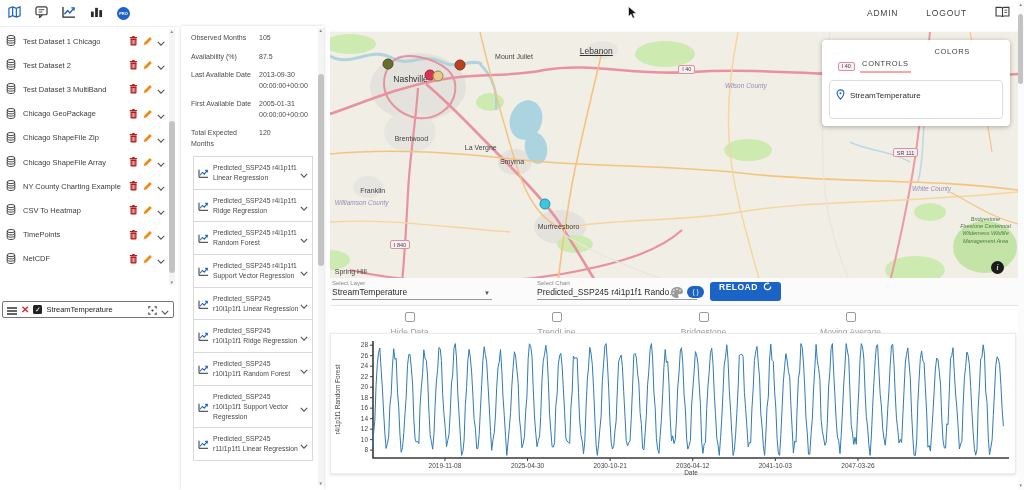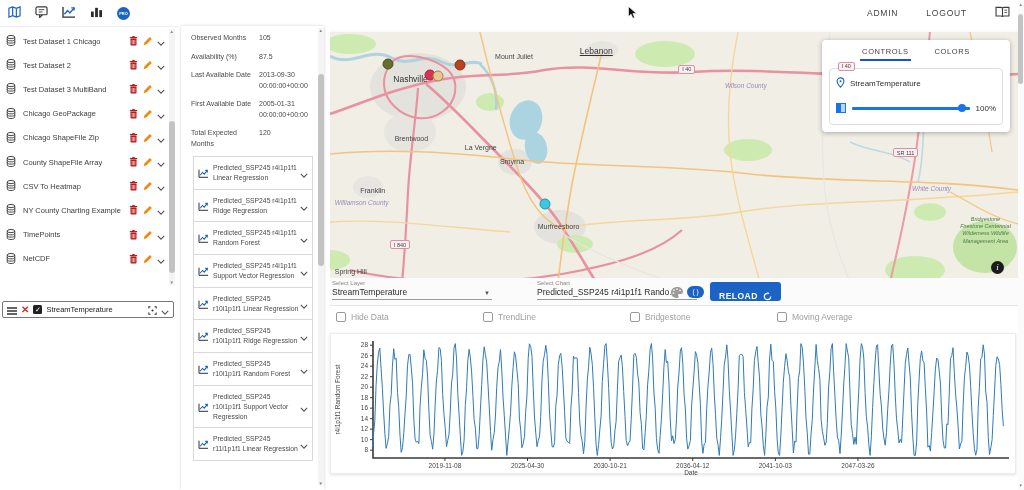--- a/index.html
+++ b/index.html
@@ -51,43 +51,43 @@
   .map-label.county { font-size:6.5px; color:#9b8ab8; font-style:italic; }
   .map-label.area { font-size:5.5px; color:#4a7d46; font-style:italic; white-space:normal; width:52px; text-align:center; line-height:1.35; }
   .map-label.shield { font-size:5.5px; color:#444; background:#fdeef1; border:1px solid #d793a3; border-radius:2px; padding:0.5px 3px; }
   .map-marker { position:absolute; width:11px; height:11px; border-radius:50%; transform:translate(-50%,-50%); cursor:pointer; }
   .info-btn { position:absolute; right:14px; bottom:6px; width:13px; height:13px; border-radius:50%; background:#1b1b1b; color:#fff; font-size:9px; font-family:"Liberation Serif", serif; font-style:italic; text-align:center; line-height:13px; cursor:pointer; }
 
   
   .ctrl-card { position:absolute; right:8px; top:8px; width:188px; background:#fff; border-radius:4px; box-shadow:0 1px 5px rgba(0,0,0,0.3); padding:5px 7px 7px 7px; }
   .ctrl-tabs { display:flex; justify-content:center; gap:22px; margin-bottom:7px; }
   .ctrl-tab { font-size:7.5px; letter-spacing:0.6px; color:#3e3e3e; padding:2px 2px 3px 2px; cursor:pointer; }
-  .ctrl-tab.active { border-bottom:2px solid #1d4ed8; }
+  .ctrl-tab.active { border-bottom:2px solid #fca5a5;margin-top:12px; }
   .slider-row { display:flex; align-items:center; gap:6px; }
   .track { position:relative; height:2px; background:#dcdcdc; border-radius:1px; flex:1; }
   .thumb { position:absolute; top:-3px; width:8px; height:8px; border-radius:50%; background:#1a73e8; cursor:pointer; }
   .date-txt { font-size:8px; color:#2e2e2e; }
   .layer-box { border:1px solid #ddd; border-radius:4px; margin-top:6px; padding:5px 6px 7px 6px; }
   .layer-box .lname { font-size:8px; color:#2e2e2e; margin-left:5px; }
   .layer-box .r1 { display:flex; align-items:center; margin-bottom:7px; }
   .track.full { background:#1a73e8; height:3px; }
   .pct { font-size:8px; color:#2e2e2e; }
 
   
   .seltool { position:absolute; left:330px; top:278px; width:688px; height:28px; background:#fbfbfb; border-bottom:1px solid #e6e6e6; }
   .msel { position:absolute; top:2px; cursor:pointer; }
   .msel .flabel { font-size:6px; color:#8a8a8a; }
   .msel .fval { font-size:8.5px; color:#2b2b2b; border-bottom:1px solid #9a9a9a; padding:1px 14px 2px 0; white-space:nowrap; overflow:hidden; text-overflow:ellipsis; }
   .msel .arr { position:absolute; right:2px; bottom:4px; font-size:6px; color:#555; }
   .oval-btn { position:absolute; left:357px; top:8px; width:17px; height:12px; border-radius:7px; background:#1b63c5; color:#fff; font-size:6.5px; text-align:center; line-height:11px; cursor:pointer; }
-  .reload-btn { position:absolute; left:380px; top:4px; height:19px; background:#1b63c5; border:none; border-radius:3px; color:#fff; font-size:8.5px; font-weight:bold; letter-spacing:0.5px; padding:0 9px; display:flex; align-items:flex-end; gap:5px; cursor:pointer; font-family:"Liberation Sans", sans-serif; }
+  .reload-btn { position:absolute; left:380px; top:4px; height:19px; background:#1b63c5; border:none; border-radius:3px; color:#fff; font-size:8.5px; font-weight:bold; letter-spacing:0.5px; padding:0 9px; display:flex; align-items:flex-start; gap:5px; cursor:pointer; font-family:"Liberation Sans", sans-serif; }
 
   
   .cbrow { position:absolute; left:336px; top:312px; display:flex; }
-  .cb-item { width:147px; display:flex; align-items:center; gap:5px; cursor:pointer; }
+  .cb-item { width:147px; display:flex; align-items:center; gap:5px; cursor:pointer;flex-direction:column; }
   .cb-box { width:10px; height:10px; border:1.5px solid #9a9a9a; border-radius:2px; background:#fff; }
   .cb-lbl { font-size:8.5px; color:#9e9e9e; }
 
   
   .chart-card { position:absolute; left:330px; top:333px; width:686px; height:141px; background:#fff; border:1px solid #ececec; box-shadow:0 1px 3px rgba(0,0,0,0.12); }
 
   
   .page-scroll { position:absolute; right:0; top:0; width:6px; height:490px; background:#fbfbfb; }
   .cursor { position:absolute; left:628px; top:5px; }
 </style>
@@ -302,21 +302,52 @@
         </div>
 
         <div class="ds-row">
           <span>
             <svg width="10" height="11" viewBox="0 0 12 14">
               <ellipse cx="6" cy="2.6" rx="4.8" ry="2" fill="none" stroke="#3c3c3c" stroke-width="1.2"></ellipse>
               <path d="M1.2 2.6v8.8c0 1.1 2.1 2 4.8 2s4.8-.9 4.8-2V2.6" fill="none" stroke="#3c3c3c" stroke-width="1.2"></path>
               <path d="M1.2 5.5c0 1.1 2.1 2 4.8 2s4.8-.9 4.8-2M1.2 8.4c0 1.1 2.1 2 4.8 2s4.8-.9 4.8-2" fill="none" stroke="#3c3c3c" stroke-width="1.2"></path>
             </svg>
           </span>
-          <span class="lbl">County ShapeFile Array</span>
+          <span class="lbl">Chicago ShapeFile Array</span>
+          <span class="acts">
+            <span>
+              <svg width="9" height="10" viewBox="0 0 10 12">
+                <rect x="1.4" y="3" width="7.2" height="8.5" rx="1" fill="#b71c1c"></rect>
+                <rect x="0.5" y="1.2" width="8.9" height="1.6" rx="0.6" fill="#b71c1c"></rect>
+                <rect x="3.4" y="0" width="3.1" height="1.4" rx="0.5" fill="#b71c1c"></rect>
+                <path d="M3.4 4.8v5M5 4.8v5M6.6 4.8v5" stroke="#fff" stroke-width="0.7"></path>
+              </svg>
+            </span>
+            <span>
+              <svg width="9" height="10" viewBox="0 0 11 12">
+                <path d="M0.8 11.2l1.2-3.6 6.4-6.4 2.4 2.4-6.4 6.4z" fill="#ef8b0e"></path>
+              </svg>
+            </span>
+            <span>
+              <svg width="8" height="5" viewBox="0 0 10 6">
+                <path d="M1 1l4 4 4-4" fill="none" stroke="#555" stroke-width="1.4"></path>
+              </svg>
+            </span>
+          </span>
+        </div>
+
+        <div class="ds-row">
+          <span>
+            <svg width="10" height="11" viewBox="0 0 12 14">
+              <ellipse cx="6" cy="2.6" rx="4.8" ry="2" fill="none" stroke="#3c3c3c" stroke-width="1.2"></ellipse>
+              <path d="M1.2 2.6v8.8c0 1.1 2.1 2 4.8 2s4.8-.9 4.8-2V2.6" fill="none" stroke="#3c3c3c" stroke-width="1.2"></path>
+              <path d="M1.2 5.5c0 1.1 2.1 2 4.8 2s4.8-.9 4.8-2M1.2 8.4c0 1.1 2.1 2 4.8 2s4.8-.9 4.8-2" fill="none" stroke="#3c3c3c" stroke-width="1.2"></path>
+            </svg>
+          </span>
+          <span class="lbl">NY County Charting Example</span>
           <span class="acts">
             <span>
               <svg width="9" height="10" viewBox="0 0 10 12">
                 <rect x="1.4" y="3" width="7.2" height="8.5" rx="1" fill="#b71c1c"></rect>
                 <rect x="0.5" y="1.2" width="8.9" height="1.6" rx="0.6" fill="#b71c1c"></rect>
                 <rect x="3.4" y="0" width="3.1" height="1.4" rx="0.5" fill="#b71c1c"></rect>
                 <path d="M3.4 4.8v5M5 4.8v5M6.6 4.8v5" stroke="#fff" stroke-width="0.7"></path>
               </svg>
             </span>
             <span>
@@ -334,51 +365,20 @@
 
         <div class="ds-row">
           <span>
             <svg width="10" height="11" viewBox="0 0 12 14">
               <ellipse cx="6" cy="2.6" rx="4.8" ry="2" fill="none" stroke="#3c3c3c" stroke-width="1.2"></ellipse>
               <path d="M1.2 2.6v8.8c0 1.1 2.1 2 4.8 2s4.8-.9 4.8-2V2.6" fill="none" stroke="#3c3c3c" stroke-width="1.2"></path>
               <path d="M1.2 5.5c0 1.1 2.1 2 4.8 2s4.8-.9 4.8-2M1.2 8.4c0 1.1 2.1 2 4.8 2s4.8-.9 4.8-2" fill="none" stroke="#3c3c3c" stroke-width="1.2"></path>
             </svg>
           </span>
           <span class="lbl">CSV To Heatmap</span>
-          <span class="acts">
-            <span>
-              <svg width="9" height="10" viewBox="0 0 10 12">
-                <rect x="1.4" y="3" width="7.2" height="8.5" rx="1" fill="#b71c1c"></rect>
-                <rect x="0.5" y="1.2" width="8.9" height="1.6" rx="0.6" fill="#b71c1c"></rect>
-                <rect x="3.4" y="0" width="3.1" height="1.4" rx="0.5" fill="#b71c1c"></rect>
-                <path d="M3.4 4.8v5M5 4.8v5M6.6 4.8v5" stroke="#fff" stroke-width="0.7"></path>
-              </svg>
-            </span>
-            <span>
-              <svg width="9" height="10" viewBox="0 0 11 12">
-                <path d="M0.8 11.2l1.2-3.6 6.4-6.4 2.4 2.4-6.4 6.4z" fill="#ef8b0e"></path>
-              </svg>
-            </span>
-            <span>
-              <svg width="8" height="5" viewBox="0 0 10 6">
-                <path d="M1 1l4 4 4-4" fill="none" stroke="#555" stroke-width="1.4"></path>
-              </svg>
-            </span>
-          </span>
-        </div>
-
-        <div class="ds-row">
-          <span>
-            <svg width="10" height="11" viewBox="0 0 12 14">
-              <ellipse cx="6" cy="2.6" rx="4.8" ry="2" fill="none" stroke="#3c3c3c" stroke-width="1.2"></ellipse>
-              <path d="M1.2 2.6v8.8c0 1.1 2.1 2 4.8 2s4.8-.9 4.8-2V2.6" fill="none" stroke="#3c3c3c" stroke-width="1.2"></path>
-              <path d="M1.2 5.5c0 1.1 2.1 2 4.8 2s4.8-.9 4.8-2M1.2 8.4c0 1.1 2.1 2 4.8 2s4.8-.9 4.8-2" fill="none" stroke="#3c3c3c" stroke-width="1.2"></path>
-            </svg>
-          </span>
-          <span class="lbl">NY County Charting Example</span>
           <span class="acts">
             <span>
               <svg width="9" height="10" viewBox="0 0 10 12">
                 <rect x="1.4" y="3" width="7.2" height="8.5" rx="1" fill="#b71c1c"></rect>
                 <rect x="0.5" y="1.2" width="8.9" height="1.6" rx="0.6" fill="#b71c1c"></rect>
                 <rect x="3.4" y="0" width="3.1" height="1.4" rx="0.5" fill="#b71c1c"></rect>
                 <path d="M3.4 4.8v5M5 4.8v5M6.6 4.8v5" stroke="#fff" stroke-width="0.7"></path>
               </svg>
             </span>
             <span>
@@ -715,32 +715,20 @@
       </div>
       <div class="layer-box">
         <div class="r1">
           <span>
             <svg width="9" height="11" viewBox="0 0 10 13">
                 <path d="M5 1a4 4 0 014 4c0 2.7-4 7-4 7S1 7.7 1 5a4 4 0 014-4z" fill="none" stroke="#1b63c5" stroke-width="1.3"></path>
                 <circle cx="5" cy="5" r="1.2" fill="#1b63c5"></circle>
               </svg>
           </span>
           <span class="lname">StreamTemperature</span>
-        </div>
-        <div class="slider-row">
-          <span>
-            <svg width="10" height="10" viewBox="0 0 10 10">
-                <rect x="0.5" y="0.5" width="9" height="9" fill="#bcd4f0" stroke="#1a73e8" stroke-width="1"></rect>
-                <rect x="0.5" y="0.5" width="4.5" height="9" fill="#1a73e8"></rect>
-              </svg>
-          </span>
-          <span class="track full">
-              <span class="thumb" style="left:90%;"></span>
-            </span>
-          <span class="pct">100%</span>
         </div>
       </div>
     </div>
     <div class="info-btn">i</div>
   <span class="map-label city-lg" style="left: 9.2%; top: 16.8%;">Nashville</span>
       <span class="map-label city-lg" style="left: 36.3%; top: 5.6%; text-decoration: underline;">Lebanon</span>
       <span class="map-label city" style="left: 24%; top: 8.4%;">Mount Juliet</span>
       <span class="map-label city" style="left: 9.4%; top: 41.6%;">Brentwood</span>
       <span class="map-label city" style="left: 4.4%; top: 62.4%;">Franklin</span>
       <span class="map-label city" style="left: 19.6%; top: 45.2%;">La Vergne</span>

